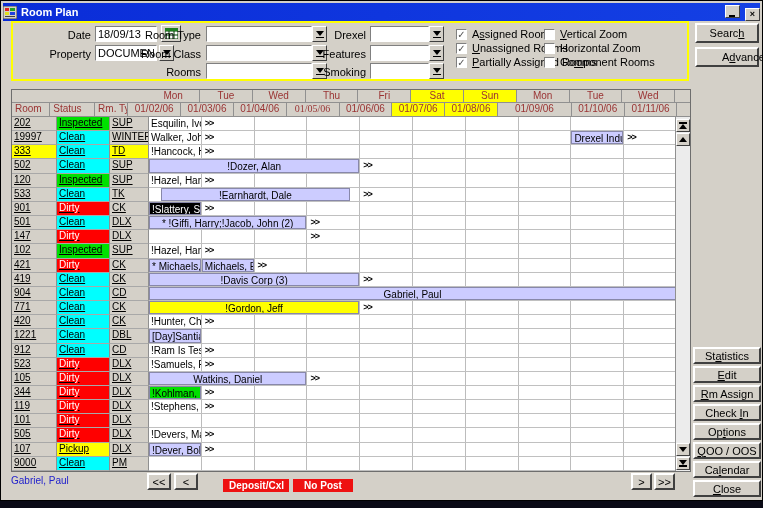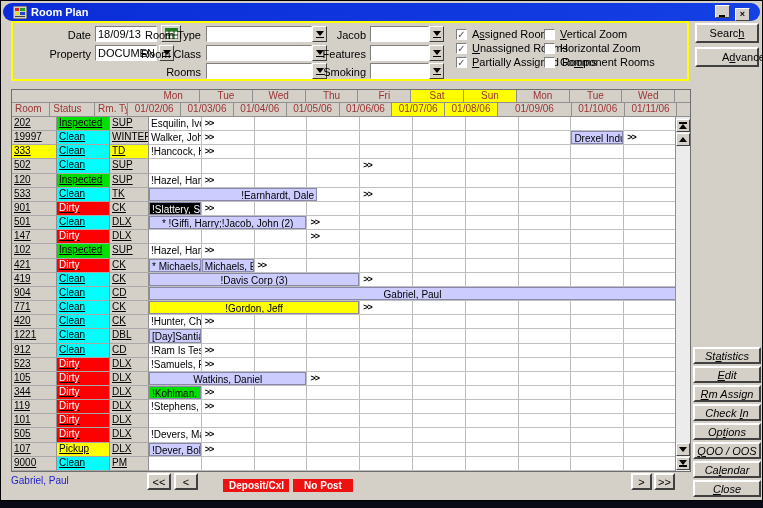--- a/index.html
+++ b/index.html
@@ -1,19 +1,19 @@
 <!DOCTYPE html>
 <html><head>
 <meta charset="utf-8">
 <style>
   html,body{margin:0;padding:0;background:#0a0a16;}
   *{box-sizing:border-box;font-family:"Liberation Sans","DejaVu Sans",sans-serif;}
   .window{position:relative;width:763px;height:501px;background:#d4d0c8;border:1px solid #000;overflow:hidden;}
   
-  .titlebar{position:absolute;left:2px;top:2px;right:2px;height:18px;background:linear-gradient(90deg,#0a2cd8,#1440e4);display:flex;align-items:center;padding:0 10px;border-radius:9px;}
+  .titlebar{position:absolute;left:2px;top:2px;right:2px;height:18px;background:linear-gradient(90deg,#0a2cd8,#1440e4);display:flex;align-items:center;padding:0 0;}
   .ttext{color:#fff;font-size:11px;font-weight:bold;margin-left:4px;flex:1;}
   .wbtn{width:15px;height:13px;margin-left:1px;background:#d4d0c8;border:1px solid;border-color:#fff #404040 #404040 #fff;font-size:9px;line-height:9px;text-align:center;padding:0;font-weight:bold;color:#000;}
   .minglyph{display:block;width:6px;height:2px;background:#000;margin:8px auto 0;}
   
   .ybox{position:absolute;left:10px;top:20px;width:678px;height:60px;border:2px solid #ffff00;}
   .flabel{position:absolute;font-size:11px;color:#000;text-align:right;line-height:14px;}
   .ffield{position:absolute;height:16px;background:#fff;border:1px solid;border-color:#808080 #fff #fff #808080;font-size:11px;padding:0 2px;line-height:14px;overflow:hidden;white-space:nowrap;}
   .ddbtn,.calbtn{position:absolute;background:#d4d0c8;border:1px solid;border-color:#fff #404040 #404040 #fff;padding:0;display:flex;align-items:center;justify-content:center;flex-direction:column;}
   .ddglyph{width:0;height:0;border-left:4px solid transparent;border-right:4px solid transparent;border-top:5px solid #000;}
   .ddbar{width:8px;height:1px;background:#000;margin-top:1px;}
@@ -44,21 +44,21 @@
   .vscroll{position:absolute;right:0;top:0;width:15px;height:354px;background:#ececec;border-left:1px solid #909090;}
   .sbtn{position:absolute;left:0px;width:14px;height:13px;background:#d4d0c8;border:1px solid;border-color:#fff #404040 #404040 #fff;display:flex;flex-direction:column;align-items:center;justify-content:center;padding:0;}
   .tup{width:0;height:0;border-left:4px solid transparent;border-right:4px solid transparent;border-bottom:5px solid #000;}
   .tdn{width:0;height:0;border-left:4px solid transparent;border-right:4px solid transparent;border-top:5px solid #000;}
   .tbar{width:8px;height:2px;background:#000;}
   
   .guest{position:absolute;left:10px;top:474px;font-size:10px;color:#2222cc;}
   .legend{position:absolute;top:478px;height:13px;color:#fff;font-size:10px;font-weight:bold;text-align:center;line-height:13px;padding:0 6px;}
   
   .sidebtns{position:absolute;left:692px;top:346px;width:68px;display:flex;flex-direction:column;}
-  .sidebtns .pb{position:static;height:17px;margin-bottom:2px;background:#d4d0c8;border:2px solid;border-color:#fff #404040 #404040 #fff;font-size:11px;line-height:12px;text-align:center;padding:0;font-style:italic;}
+  .sidebtns .pb{position:static;height:17px;margin-bottom:2px;background:#d4d0c8;border:2px solid;border-color:#fff #404040 #404040 #fff;font-size:11px;line-height:12px;text-align:center;padding:0;}
   u{text-decoration:underline;}
   .ticon{display:flex;align-items:center;}
 </style>
 </head>
 <body>
 
 <div class="window">
 
   <div class="titlebar">
     <span class="ticon">
@@ -114,21 +114,21 @@
       <span class="ddbar"></span>
     </button>
 
   <span class="flabel" style="left:125px;top:64px;width:75px;">Rooms</span>
   <input class="ffield" style="left: 205px; top: 62px; width: 106px;" value="">
   <button class="ddbtn" style="left:311px;top:62px;width:15px;height:16px;">
       <span class="ddglyph"></span>
       <span class="ddbar"></span>
     </button>
 
-  <span class="flabel" style="left:310px;top:27px;width:55px;">Jacob</span>
+  <span class="flabel" style="left:310px;top:27px;width:55px;">Drexel</span>
   <input class="ffield" style="left: 369px; top: 25px; width: 59px;" value="">
   <button class="ddbtn" style="left:428px;top:25px;width:15px;height:16px;">
       <span class="ddglyph"></span>
       <span class="ddbar"></span>
     </button>
 
   <span class="flabel" style="left:310px;top:46px;width:55px;">Features</span>
   <input class="ffield" style="left: 369px; top: 44px; width: 59px;" value="">
   <button class="ddbtn" style="left:428px;top:44px;width:15px;height:16px;">
       <span class="ddglyph"></span>
@@ -192,21 +192,21 @@
       <div class="sbspacer"></div>
     </div>
     <div class="ghrow" style="height:14px;">
       <div class="gh cornerlbl" style="width:45px;">Room</div>
       <div class="gh cornerlbl" style="width:53px;">Status</div>
       <div class="gh cornerlbl" style="width:39px;">Rm. Type</div>
       <div style="display:flex;" id="day-dates">
           <div class="gh" style="width: 52.8px;">01/02/06</div>
           <div class="gh" style="width: 52.8px;">01/03/06</div>
           <div class="gh" style="width: 52.8px;">01/04/06</div>
-          <div class="gh" style="width: 52.8px;">01/05/06</div>
+          <div class="gh" style="width: 52.8px; font-family: Liberation Serif, serif;">01/05/06</div>
           <div class="gh" style="width: 52.8px;">01/06/06</div>
           <div class="gh wkend" style="width: 52.8px;">01/07/06</div>
           <div class="gh wkend" style="width: 52.8px;">01/08/06</div>
           <div class="gh" style="width: 74px;">01/09/06</div>
           <div class="gh" style="width: 52.8px;">01/10/06</div>
           <div class="gh" style="width: 52.8px;">01/11/06</div>
         </div>
       <div class="sbspacer"></div>
     </div>
     <div class="gbody">
@@ -238,38 +238,39 @@
             <div class="c-tl">
               <div class="bar" style="left: 0px; width: 51.8px; text-align: left; background: rgb(255, 255, 255);">!Hancock, H</div>
               <span class="mk" style="left: 55.8px;">&gt;&gt;</span>
             </div>
           </div>
           <div class="grow">
             <div class="cell c-room">502</div>
             <div class="cell c-status" style="background: rgb(0, 255, 255);">Clean</div>
             <div class="cell c-type">SUP</div>
             <div class="c-tl">
+              <div class="bar bordered" style="left: 0px; width: 210.2px; text-align: center; background: rgb(204, 204, 255);">!Dozer, Alan</div>
               <span class="mk" style="left: 214.2px;">&gt;&gt;</span>
             </div>
           </div>
           <div class="grow">
             <div class="cell c-room">120</div>
             <div class="cell c-status" style="background: rgb(0, 224, 0);">Inspected</div>
             <div class="cell c-type">SUP</div>
             <div class="c-tl">
               <div class="bar" style="left: 0px; width: 51.8px; text-align: left; background: rgb(255, 255, 255);">!Hazel, Harri</div>
               <span class="mk" style="left: 55.8px;">&gt;&gt;</span>
             </div>
           </div>
           <div class="grow">
             <div class="cell c-room">533</div>
             <div class="cell c-status" style="background: rgb(0, 255, 255);">Clean</div>
             <div class="cell c-type">TK</div>
             <div class="c-tl">
-              <div class="bar bordered" style="left: 0px; width: 168px; text-align: right; background: rgb(204, 204, 255);">!Earnhardt, Dale</div>
+              <div class="bar bordered" style="left: 12px; width: 189px; text-align: center; background: rgb(204, 204, 255);">!Earnhardt, Dale</div>
               <span class="mk" style="left: 214.2px;">&gt;&gt;</span>
             </div>
           </div>
           <div class="grow">
             <div class="cell c-room">901</div>
             <div class="cell c-status" style="background: rgb(255, 0, 0); color: rgb(255, 255, 255);">Dirty</div>
             <div class="cell c-type">CK</div>
             <div class="c-tl">
               <div class="bar bordered" style="left: 0px; width: 51.8px; text-align: left; background: rgb(0, 0, 0); color: rgb(255, 255, 255);">!Slattery, Sea</div>
               <span class="mk" style="left: 55.8px;">&gt;&gt;</span>

